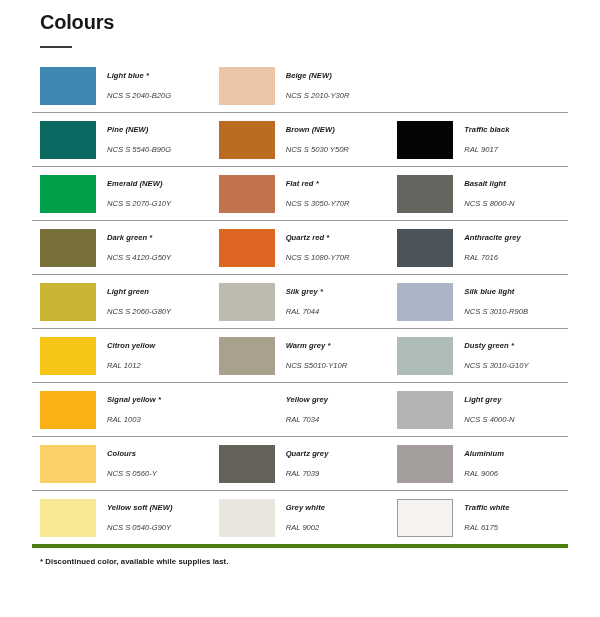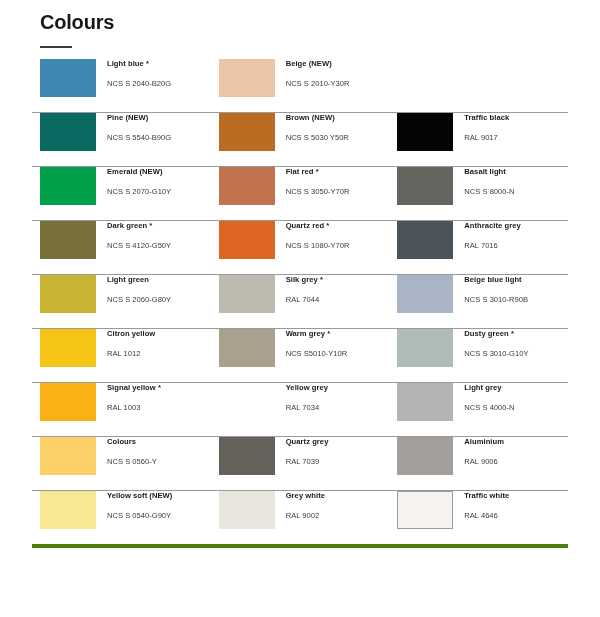--- a/index.html
+++ b/index.html
@@ -47,24 +47,25 @@
     border-bottom: 4px solid #4d7c0f;
   }
   .swatch-cell {
     width: 33.33%;
     padding: 0;
     vertical-align: middle;
     height: 53px;
   }
   .entry {
     display: flex;
-    align-items: flex-start;
+    align-items: center;
     height: 53px;
     padding-left: 8px;
     box-sizing: border-box;
+    font-style: italic;
   }
   .chip {
     width: 56px;
     height: 38px;
     flex: 0 0 56px;
     box-sizing: border-box;
   }
   .chip.bordered {
     border: 1px solid #9b9b9b;
   }
@@ -239,21 +240,21 @@
             <div class="labels">
               <div class="name">Silk grey *</div>
               <div class="code">RAL 7044</div>
             </div>
           </div>
         </td>
         <td class="swatch-cell">
           <div class="entry">
             <div class="chip" style="background: rgb(169, 180, 196);"></div>
             <div class="labels">
-              <div class="name">Beige blue light</div>
+              <div class="name">Silk blue light</div>
               <div class="code">NCS S 3010-R90B</div>
             </div>
           </div>
         </td>
       </tr>
 
       <tr class="swatch-row">
         <td class="swatch-cell">
           <div class="entry">
             <div class="chip" style="background: rgb(245, 196, 22);"></div>
@@ -360,23 +361,24 @@
               <div class="name">Grey white</div>
               <div class="code">RAL 9002</div>
             </div>
           </div>
         </td>
         <td class="swatch-cell">
           <div class="entry">
             <div class="chip bordered" style="background: rgb(246, 242, 240);"></div>
             <div class="labels">
               <div class="name">Traffic white</div>
-              <div class="code">RAL 4646</div>
+              <div class="code">RAL 6175</div>
             </div>
           </div>
         </td>
       </tr>
 
     </tbody>
   </table>
 
+  <div class="footnote">* Discontinued color, available while supplies last.</div>
 
 </div>
 
 </body></html>

